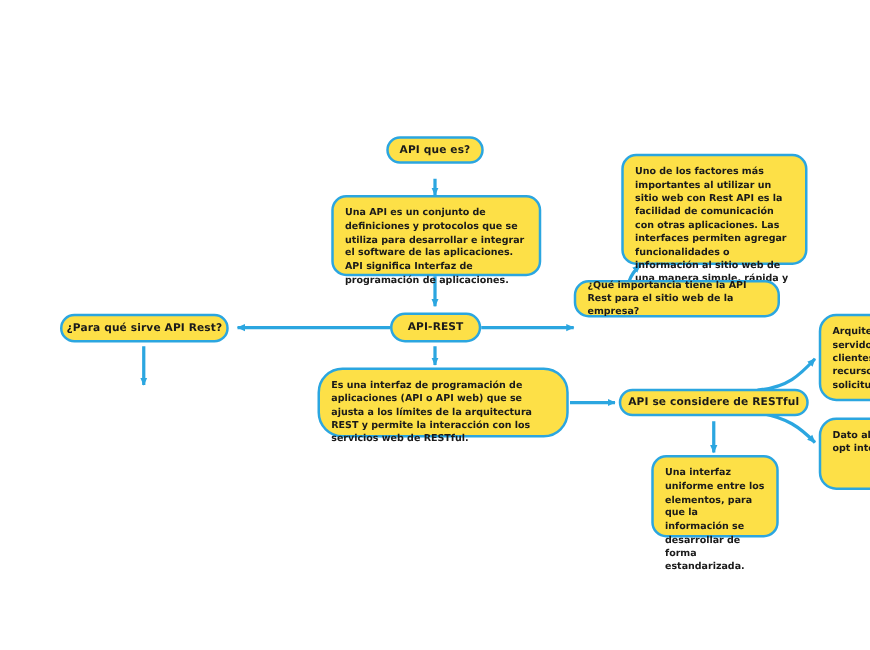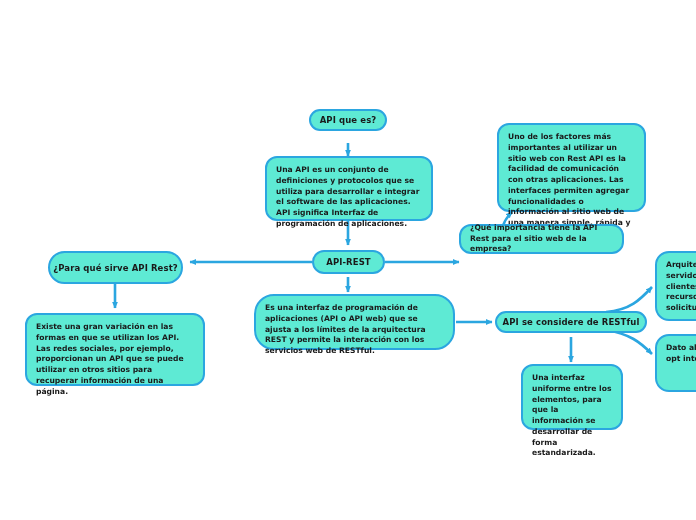--- a/index.html
+++ b/index.html
@@ -19,21 +19,21 @@
     position: absolute;
     left: 0;
     top: 0;
     width: 696px;
     height: 520px;
     pointer-events: none;
   }
   .node {
     position: absolute;
     box-sizing: border-box;
-    background: #5eead4;
+    background: #fde047;
     border: 2px solid #2ba6e0;
     color: #1a1a1a;
     font-weight: bold;
     z-index: 2;
   }
   .node.pill {
     border-radius: 18px;
     display: flex;
     align-items: center;
     justify-content: center;
@@ -109,27 +109,24 @@
   </div>
 
   <div class="node para" style="left:459px; top:224px; width:165px; height:30px; display:flex; align-items:center;">
     <span>¿Qué importancia tiene la API Rest para el sitio web de la empresa?</span>
   </div>
 
   <div class="node pill" style="left:312px; top:250px; width:73px; height:24px;">
     <span class="nowrap">API-REST</span>
   </div>
 
-  <div class="node pill" style="left:48px; top:251px; width:135px; height:33px;">
+  <div class="node pill" style="left:48px; top:251px; width:135px; height:23px;">
     <span class="nowrap">¿Para qué sirve API Rest?</span>
   </div>
 
-  <div class="node para" style="left:25px; top:313px; width:180px; height:73px;">
-    <span>Existe una gran variación en las formas en que se utilizan los API. Las redes sociales, por ejemplo, proporcionan un API que se puede utilizar en otros sitios para recuperar información de una página.</span>
-  </div>
 
   <div class="node para" style="left:254px; top:294px; width:201px; height:56px;border-radius:20px;">
     <span>Es una interfaz de programación de aplicaciones (API o API web) que se ajusta a los límites de la arquitectura REST y permite la interacción con los servicios web de RESTful.</span>
   </div>
 
   <div class="node pill" style="left:495px; top:311px; width:152px; height:22px;">
     <span class="nowrap">API se considere de RESTful</span>
   </div>
 
   <div class="node para" style="left:521px; top:364px; width:102px; height:66px;">

